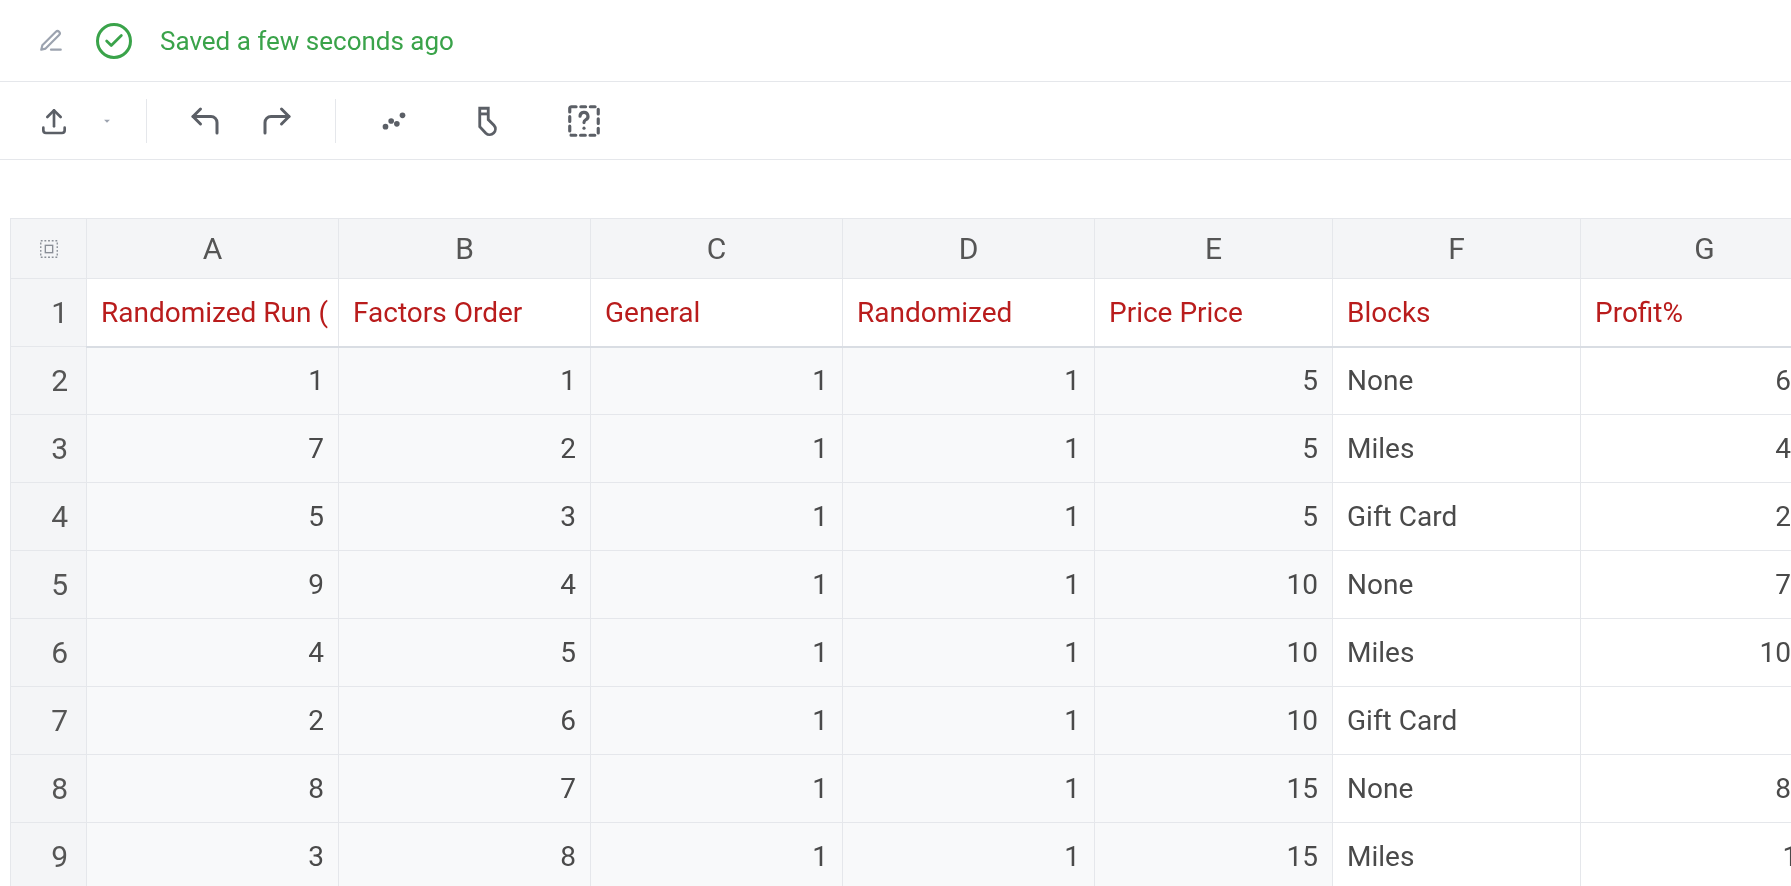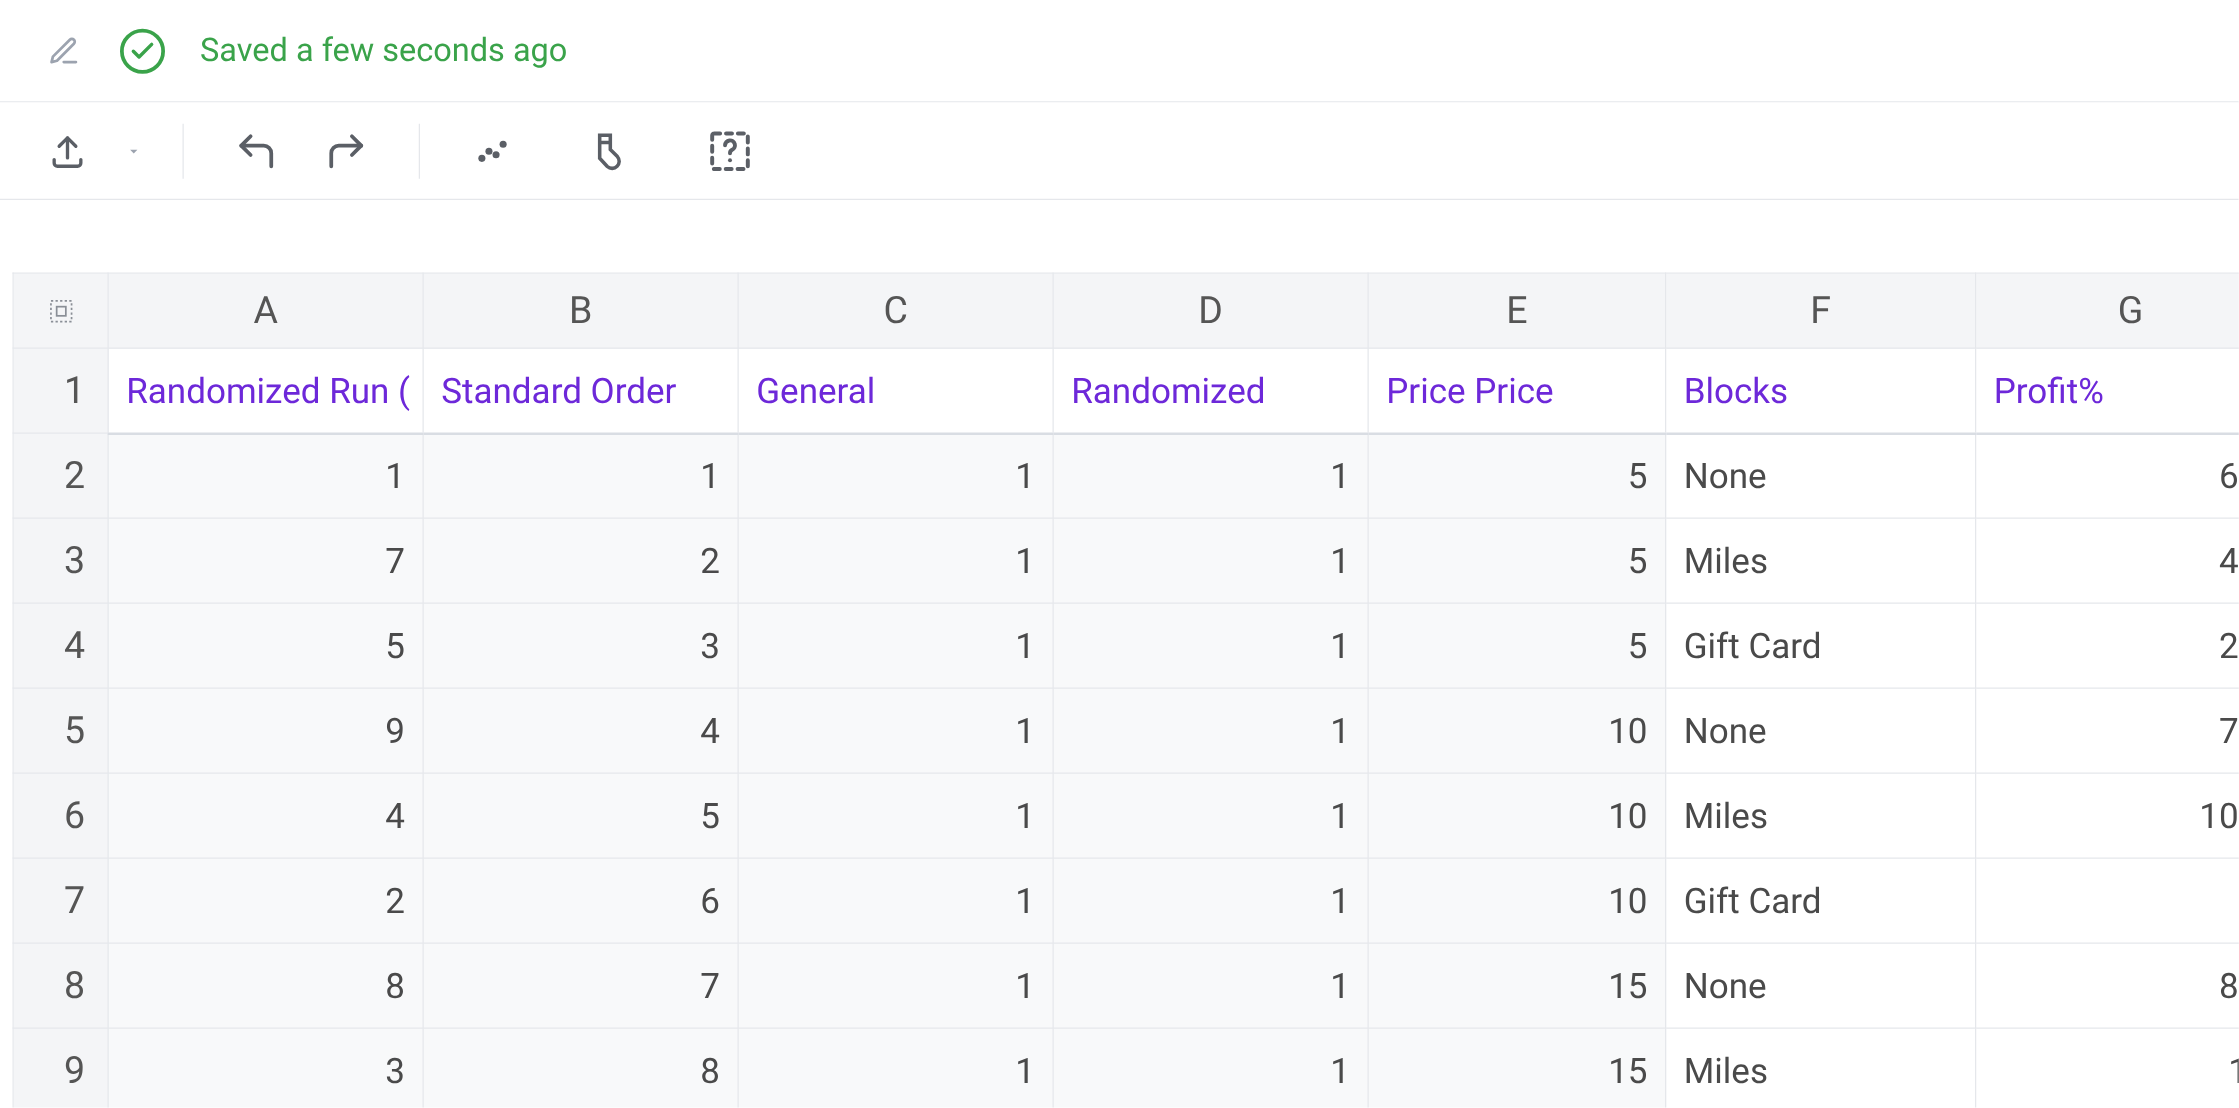--- a/index.html
+++ b/index.html
@@ -117,21 +117,21 @@
     background:#f4f5f7;
     text-align:right;
     color:#555;
     font-size:30px;
     padding-right:18px;
   }
 
   
   tr.fieldrow td {
     background:#fff;
-    color:#6d28d9;
+    color:#b91c1c;
     font-size:28px;
     text-align:left;
     white-space:nowrap;
     overflow:hidden;
     border-bottom: 2px solid #d9dde3;
   }
 
   
   tr.datarow td.num  { text-align:right; color:#4a4a4a; }
   tr.datarow td.text { text-align:left;  color:#4a4a4a; }
@@ -250,21 +250,21 @@
         <th>F</th>
         <th>G</th>
       </tr>
     </thead>
 
     <tbody id="grid-body">
 
       <tr class="fieldrow">
         <th class="rowhead">1</th>
         <td>Randomized Run (</td>
-        <td>Standard Order</td>
+        <td>Factors Order</td>
         <td>General</td>
         <td>Randomized</td>
         <td>Price Price</td>
         <td>Blocks</td>
         <td>Profit%</td>
       </tr>
 
     <tr class="datarow">
           <th class="rowhead">2</th>
           <td class="num c0">1</td>

